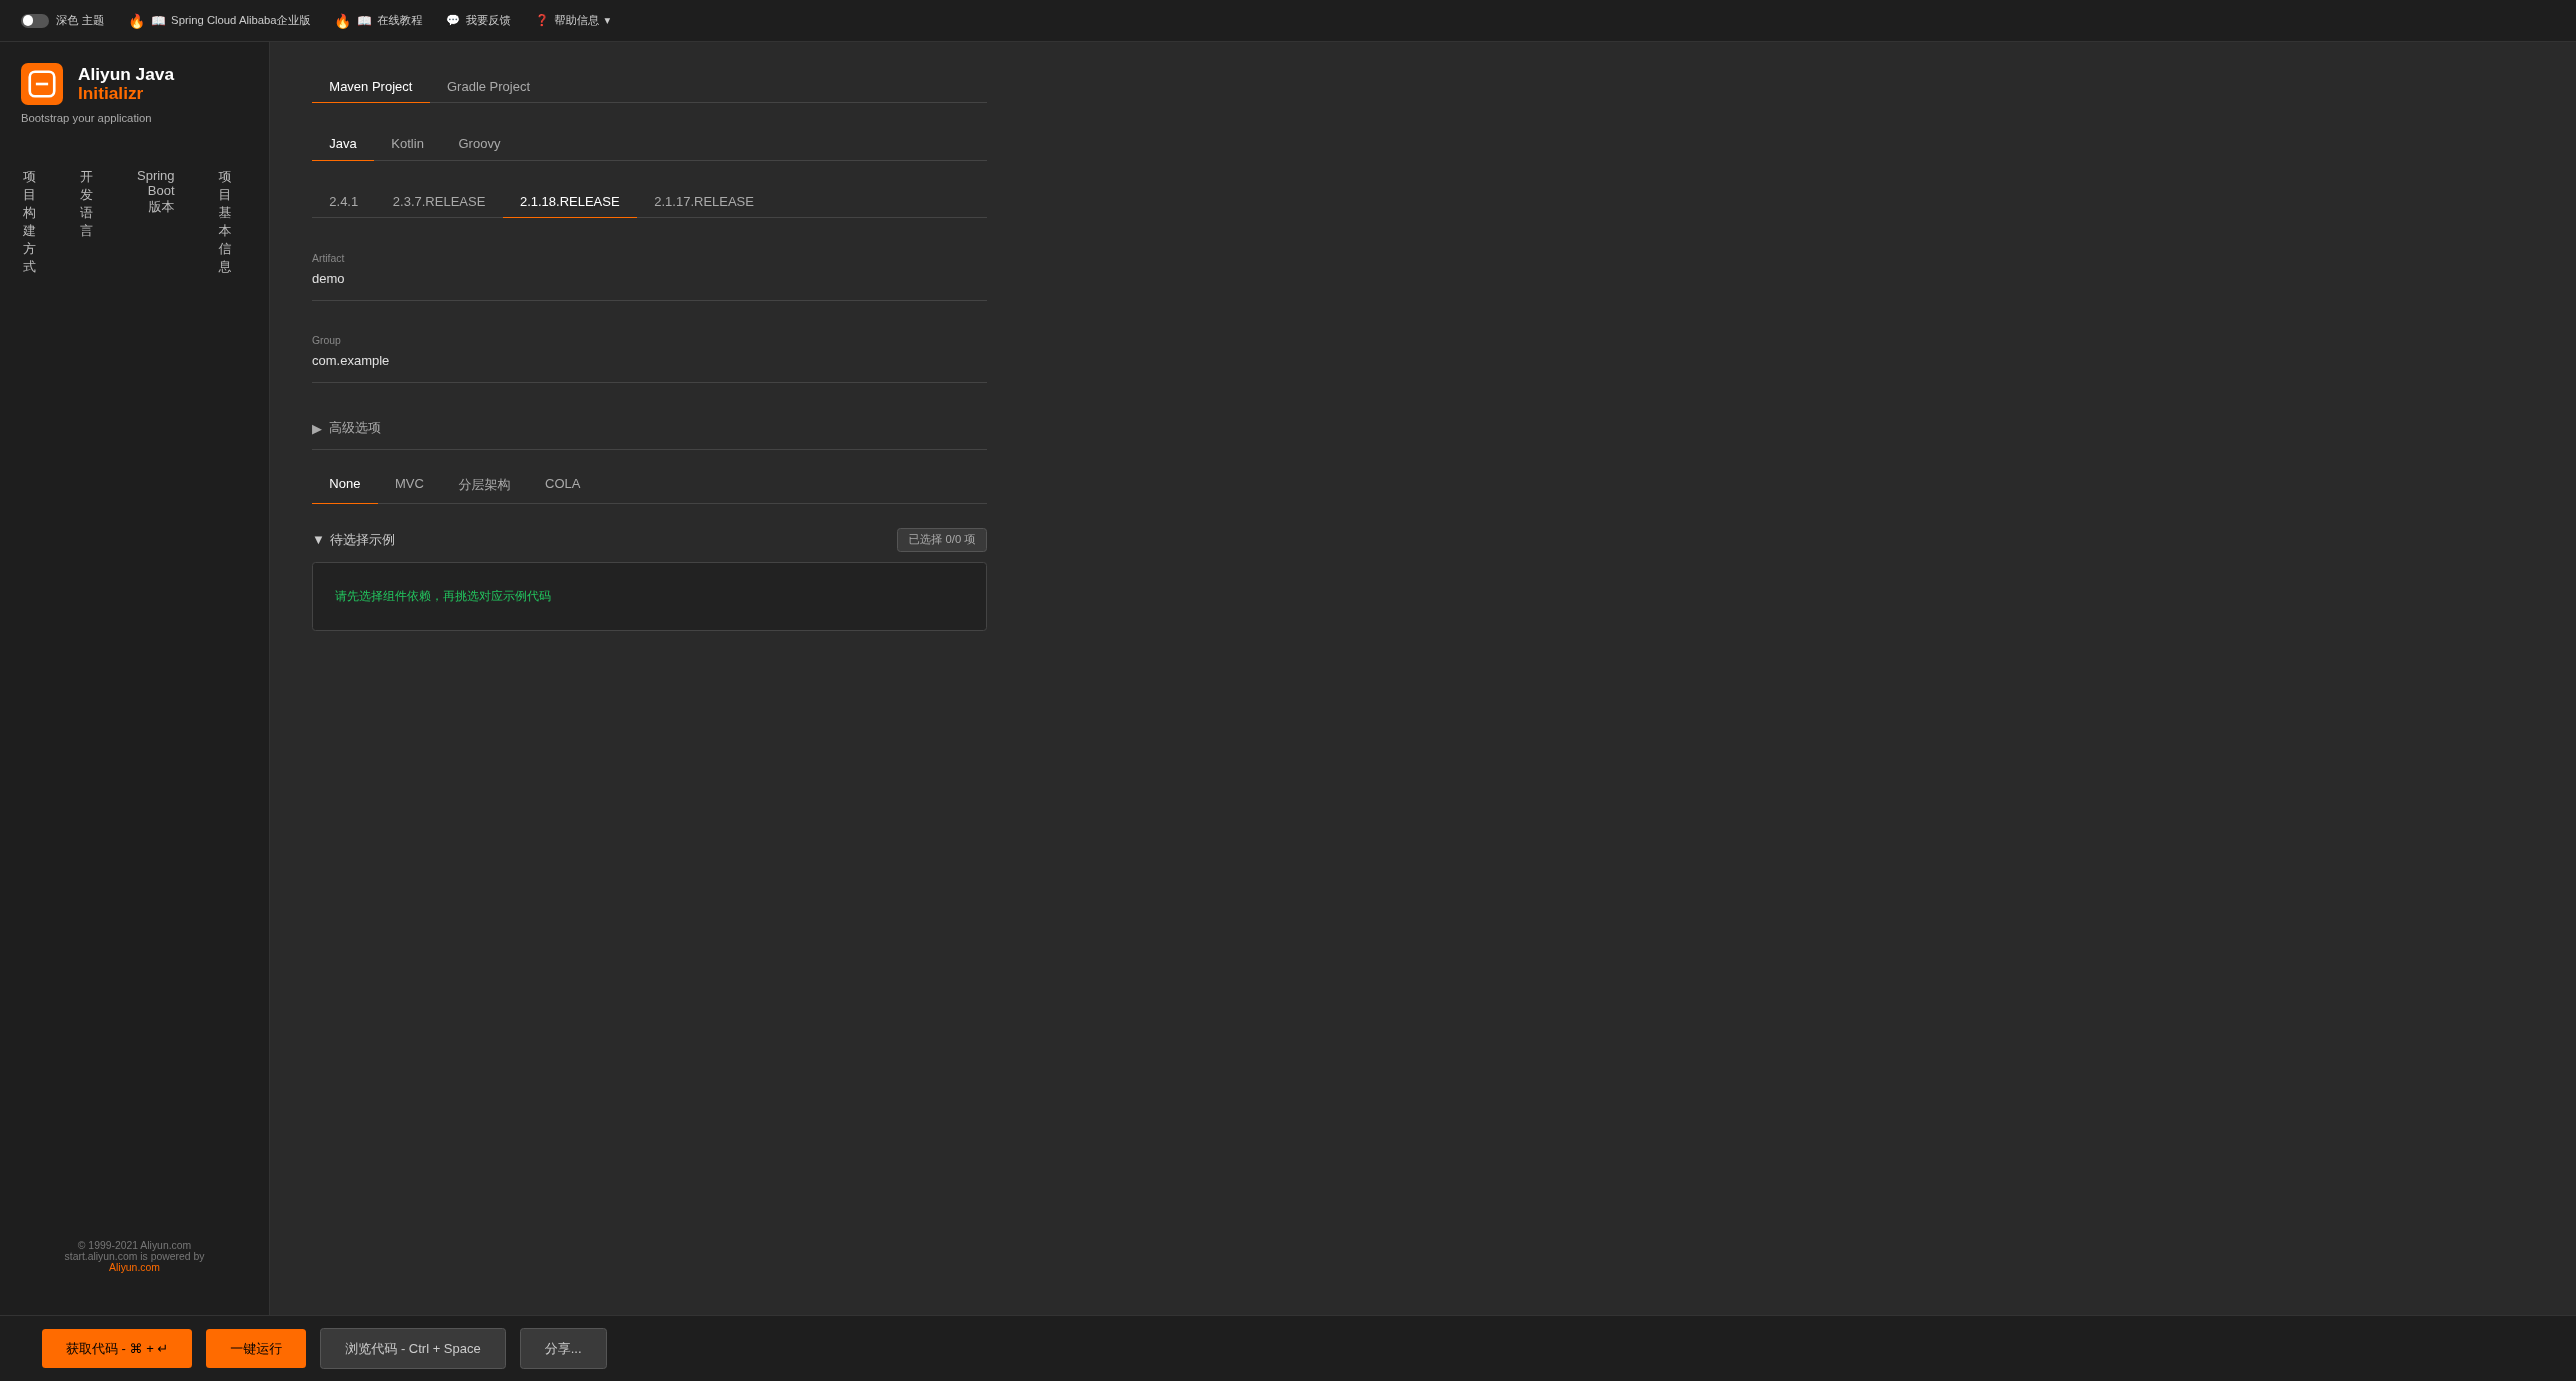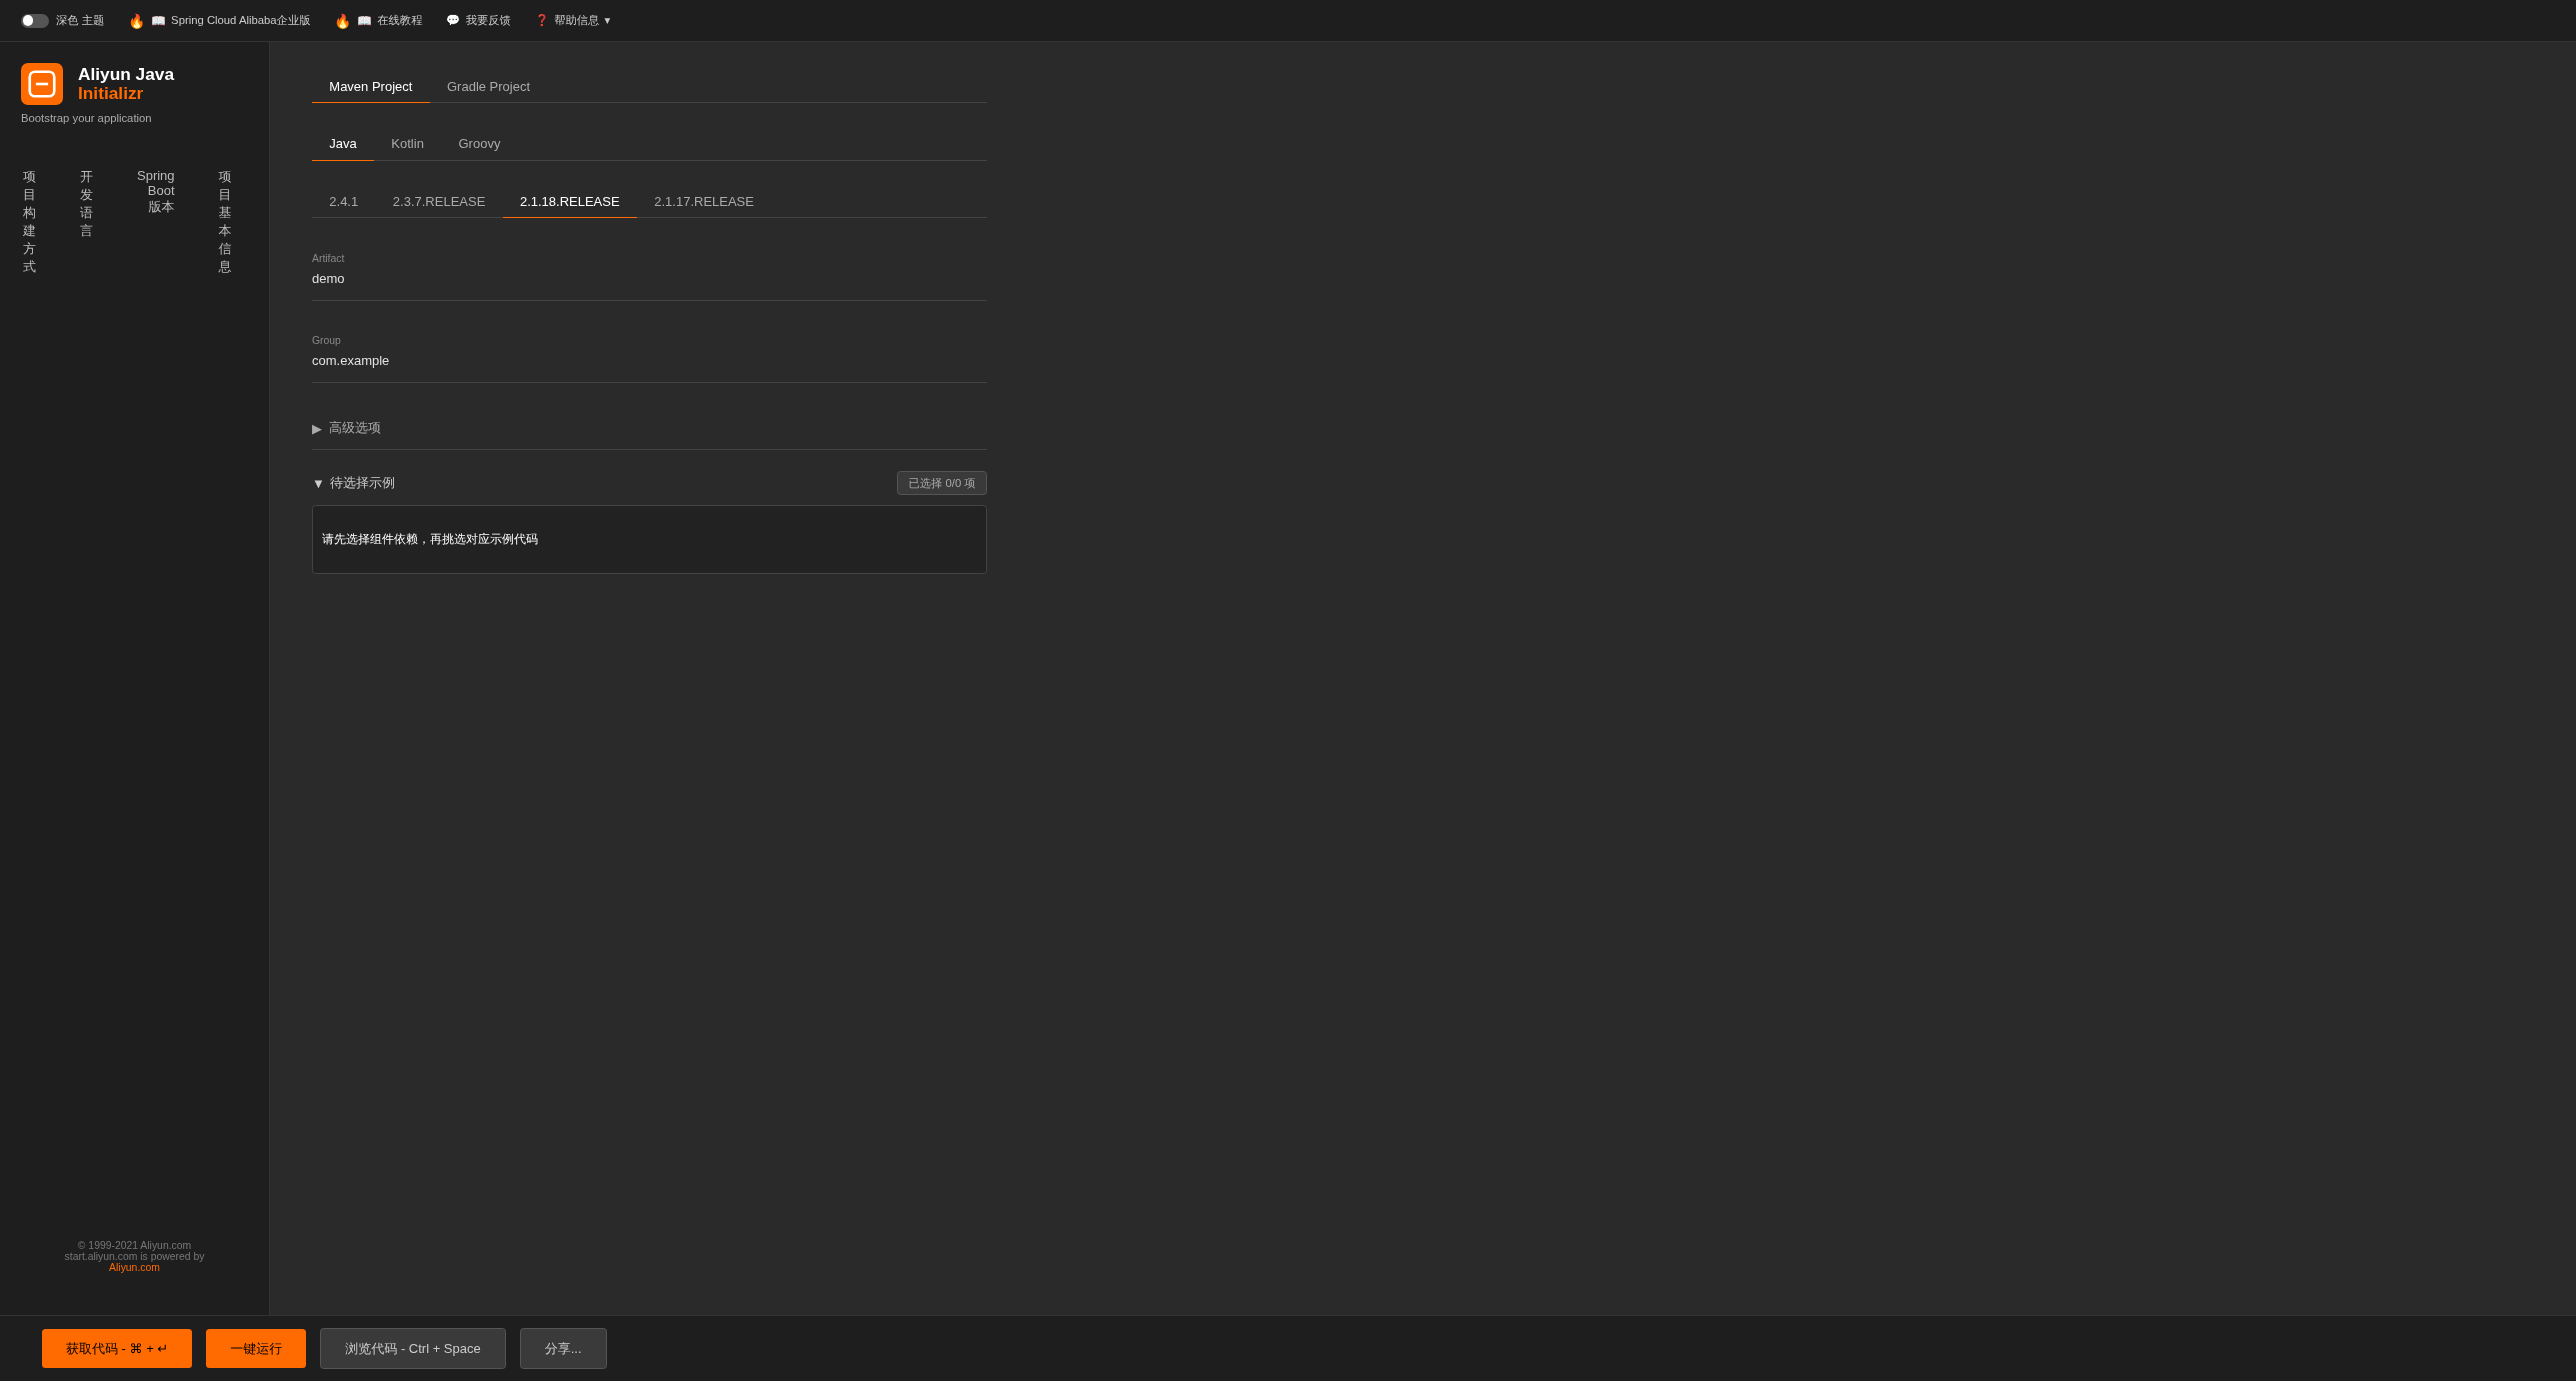--- a/index.html
+++ b/index.html
@@ -233,22 +233,22 @@
       border: 0.9px solid #555;
       padding: 3.5px 10.4px;
       border-radius: 3.5px;
       font-size: 11.3px;
       color: #aaa;
     }
     .example-placeholder {
       background: #222;
       border: 0.9px solid #444;
       border-radius: 3.5px;
-      padding: 9px;
-      color: #ffffff;
+      padding: 22px;
+      color: #22c55e;
       font-size: 12px;
       min-height: 69px;
       display: flex;
       align-items: center;
     }
 
     
     .bottom-bar {
       background: #1e1e1e;
       border-top: 0.9px solid #333;
@@ -388,20 +388,28 @@
           <div class="field-label">Group</div>
           <input class="field-input" type="text" value="com.example" style="">
         </div>
       </div>
 
       <div class="advanced-toggle">
         <span>▶</span>
         <span>高级选项</span>
       </div>
 
+      <div class="arch-section section">
+        <div class="tab-group">
+          <div class="tab-item active">None</div>
+          <div class="tab-item">MVC</div>
+          <div class="tab-item">分层架构</div>
+          <div class="tab-item">COLA</div>
+        </div>
+      </div>
 
       <div class="example-section">
         <div class="example-header">
           <div class="example-title">
             <span>▼</span>
             <span>待选择示例</span>
           </div>
           <div class="example-badge">已选择 0/0 项</div>
         </div>
         <div class="example-placeholder">

